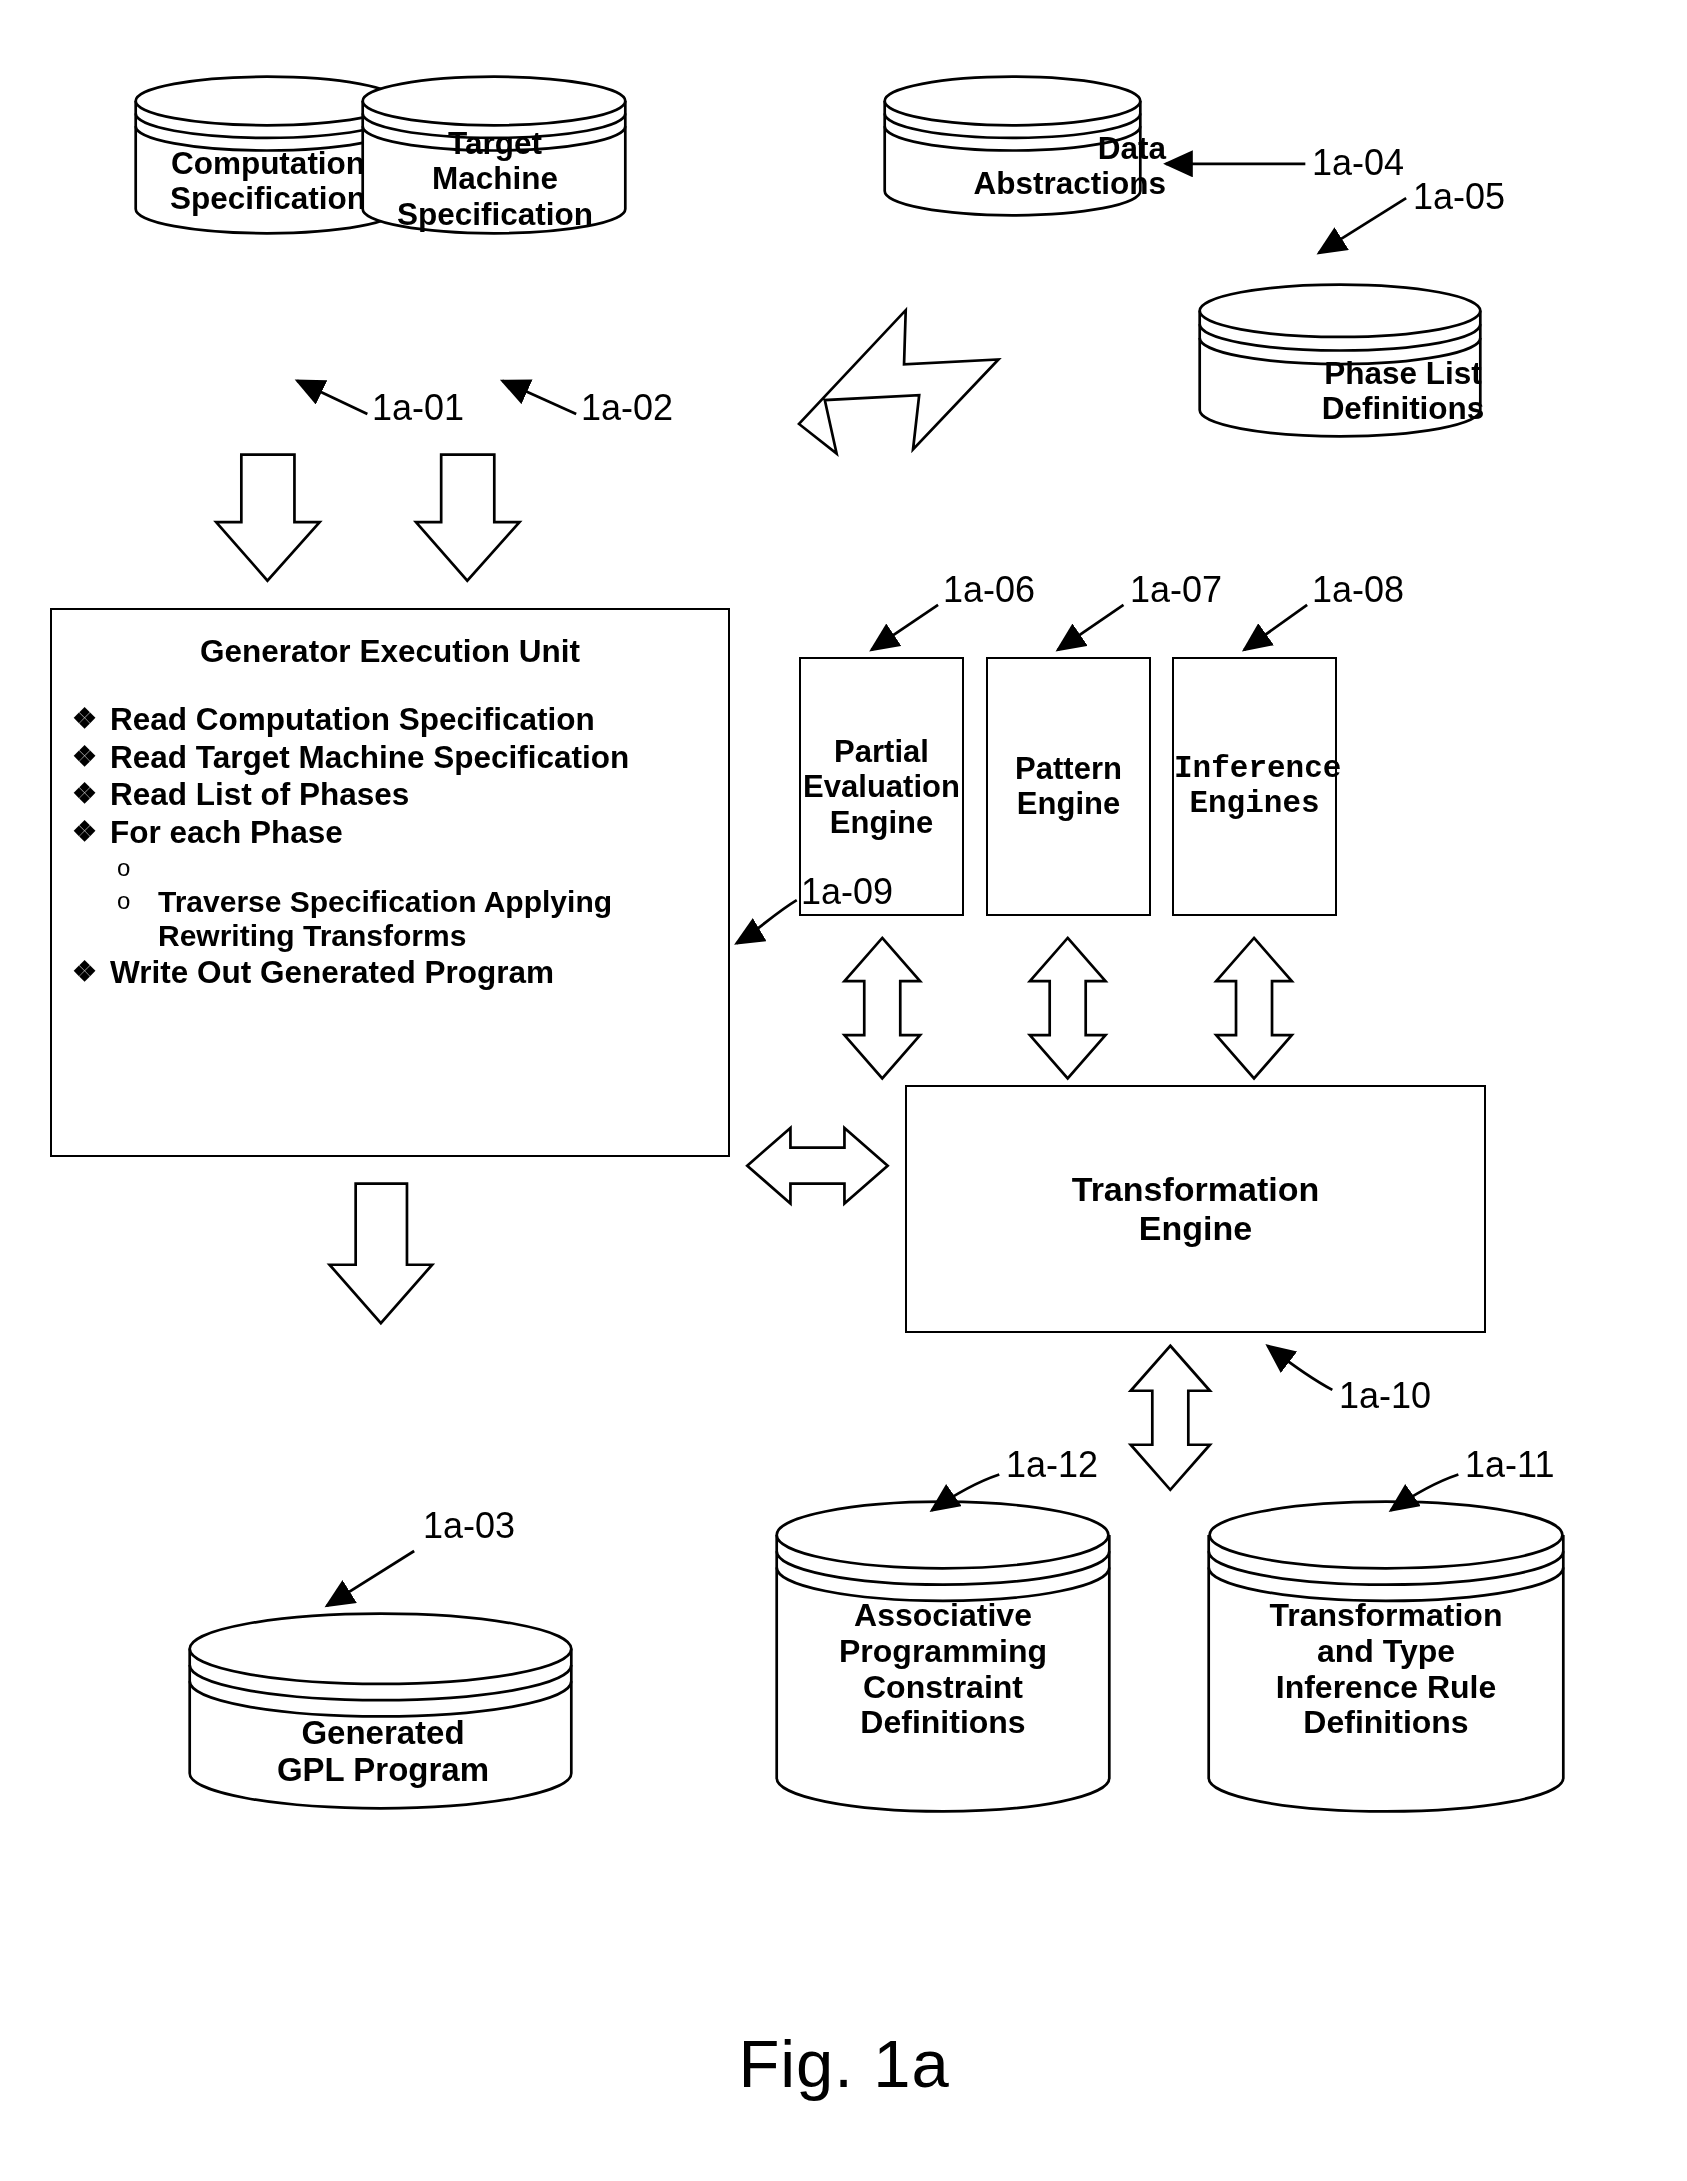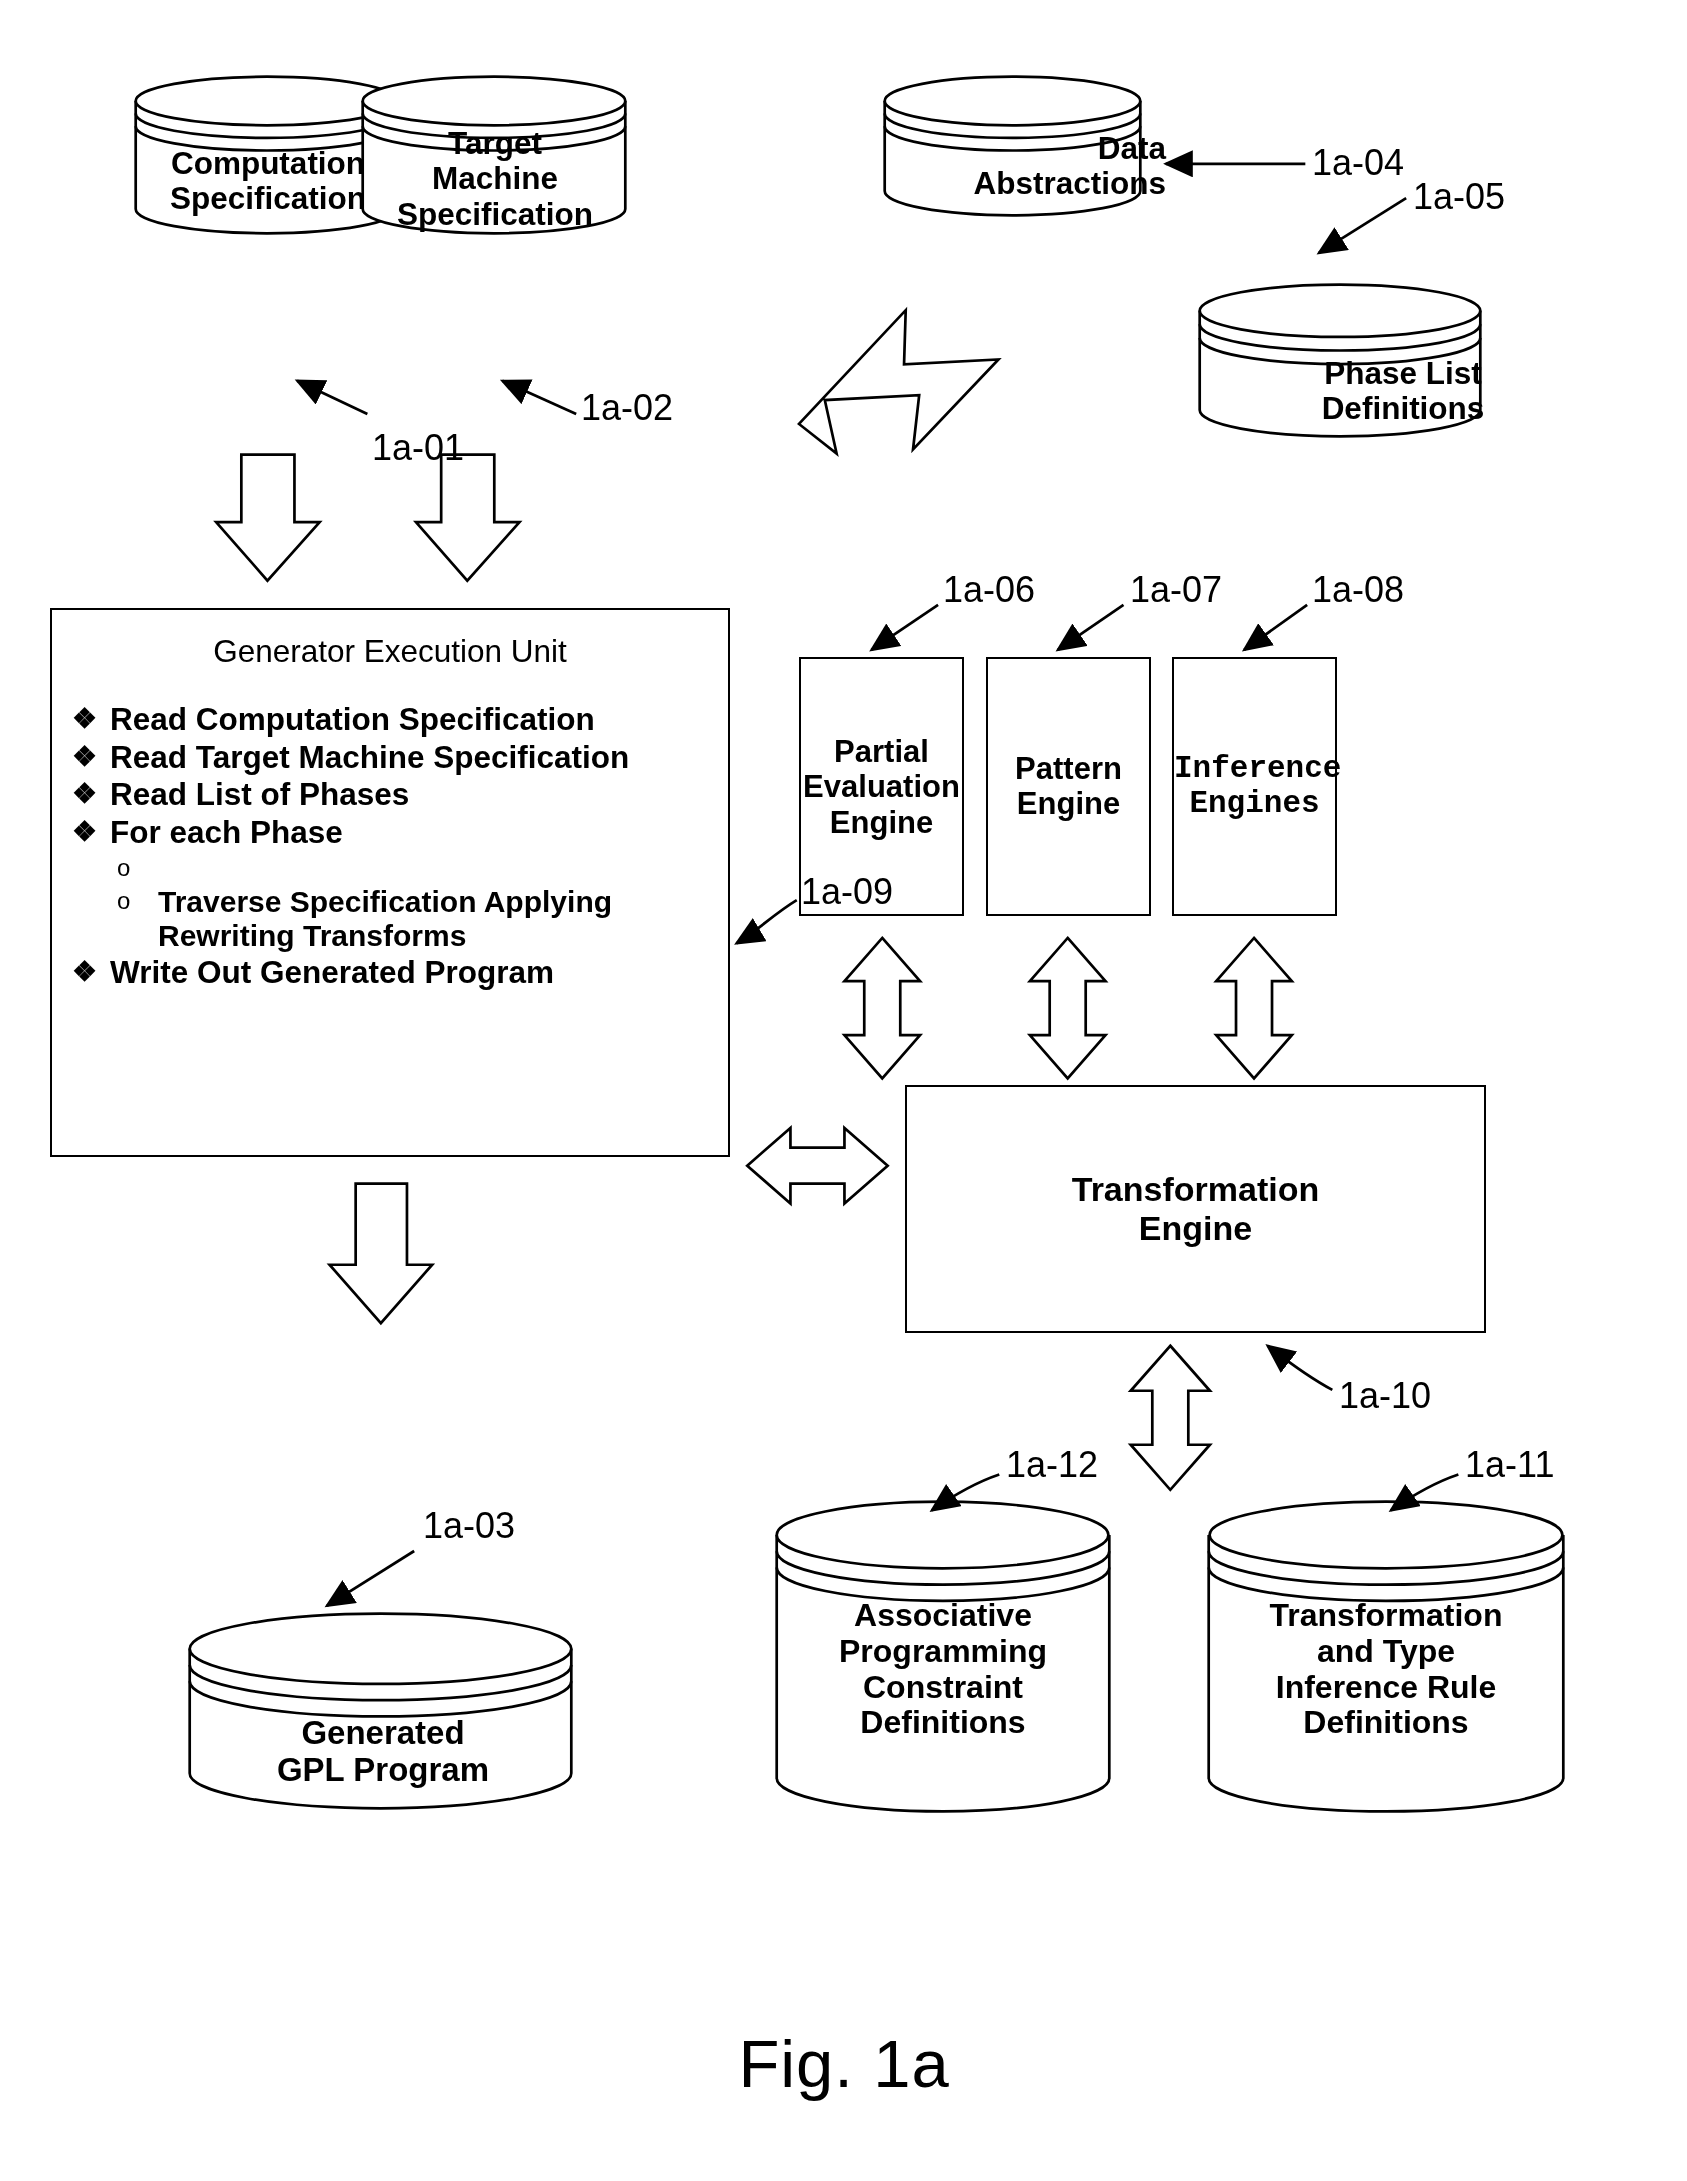--- a/index.html
+++ b/index.html
@@ -58,21 +58,21 @@
 
   
   #geu {
     position: absolute;
     border: 2.7px solid #000;
     background: #fff;
     box-sizing: border-box;
   }
   #geu-title {
     text-align: center;
-    font-weight: normal;
+    font-weight: bold;
     font-size: 31.5px;
     margin-top: 23.4px;
   }
   #geu-list { margin-top: 32px; }
   .b1 {
     display: flex;
     align-items: flex-start;
     font-weight: bold;
     font-size: 31.5px;
     line-height: 1.13;
@@ -361,21 +361,21 @@
       <path d="M1480,1544 C1450,1528 1425,1508 1408,1495" stroke="#000" stroke-width="3" fill="none" marker-end="url(#ah)"></path>
     </g>
     <g>
       <path d="M1620,1638 C1590,1648 1565,1664 1545,1678" stroke="#000" stroke-width="3" fill="none" marker-end="url(#ah)"></path>
     </g>
     <g>
       <path d="M1110,1638 C1080,1648 1055,1664 1035,1678" stroke="#000" stroke-width="3" fill="none" marker-end="url(#ah)"></path>
     </g>
   </svg>
 
-  <div class="ref" style="left:372px; top:387px;margin-top:40px;">1a-01</div>
+  <div class="ref" style="left:372px; top:387px;">1a-01</div>
   <div class="ref" style="left:581px; top:387px;">1a-02</div>
   <div class="ref" style="left:423px; top:1505px;">1a-03</div>
   <div class="ref" style="left:1312px; top:142px;">1a-04</div>
   <div class="ref" style="left:1413px; top:176px;">1a-05</div>
   <div class="ref" style="left:943px; top:569px;">1a-06</div>
   <div class="ref" style="left:1130px; top:569px;">1a-07</div>
   <div class="ref" style="left:1312px; top:569px;">1a-08</div>
   <div class="ref" style="left:801px; top:871px;">1a-09</div>
   <div class="ref" style="left:1339px; top:1375px;">1a-10</div>
   <div class="ref" style="left:1465px; top:1444px;">1a-11</div>

